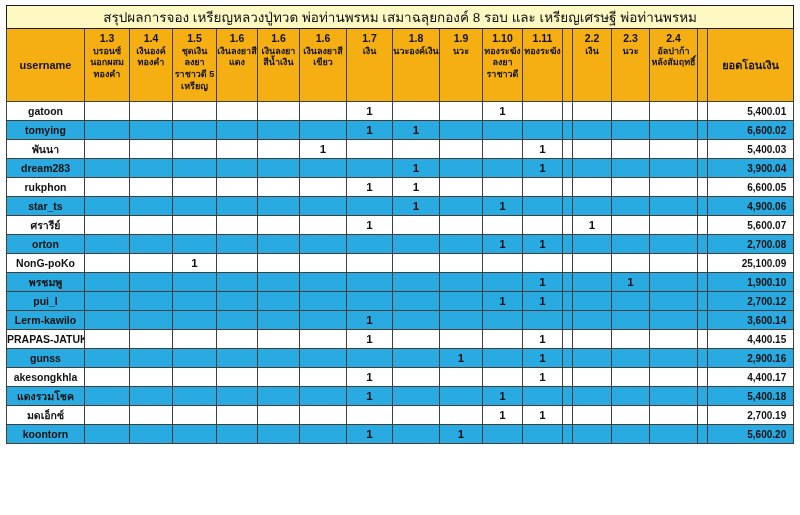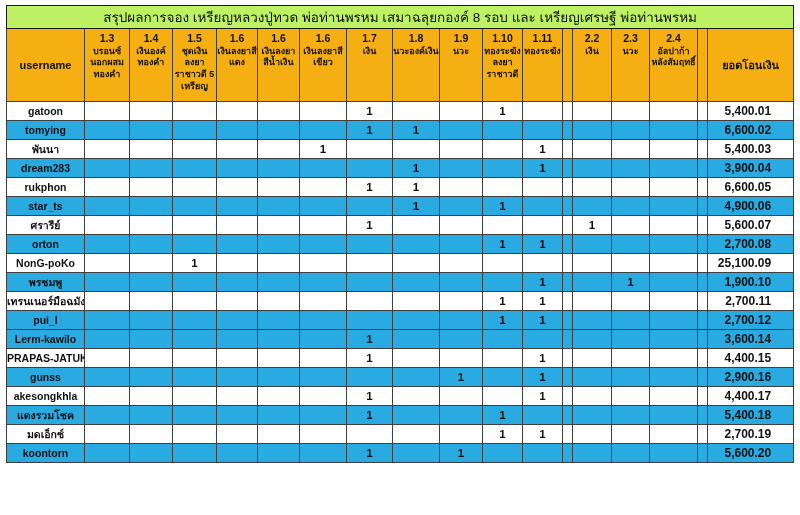--- a/index.html
+++ b/index.html
@@ -6,40 +6,40 @@
   body{
     width:800px;height:515px;overflow:hidden;
     font-family:"Liberation Sans","DejaVu Sans",sans-serif;
     color:#111111;
   }
   .sheet{padding:5px 6px;}
   table{border-collapse:collapse;table-layout:fixed;width:787px;}
   td,th{border:1px solid #3f3f3f;overflow:hidden;padding:0;box-sizing:border-box;}
   
   .title-cell{
-    height:20px;background:#bef264;text-align:center;
+    height:20px;background:#fef9c3;text-align:center;
     font-size:13.5px;font-weight:400;border:1px solid #1a1a1a;
     white-space:nowrap;
   }
   
   thead th.hdr{
     background:#F5AF13;height:73px;vertical-align:top;
     font-weight:bold;font-size:9px;line-height:1.3;padding-top:3px;
     word-break:break-word;
   }
   thead th.hdr .cnum{font-size:10.5px;}
   thead th.hdr-mid{vertical-align:middle;font-size:11px;padding-top:0;}
   
   tbody td{
     height:19px;text-align:center;font-weight:bold;font-size:11.5px;
     background:#ffffff;white-space:nowrap;
   }
   tbody tr.alt td{background:#29ABE2;}
   tbody td.user-cell{font-size:10.5px;}
-  tbody td.total-cell{text-align:right;padding-right:22px;font-size:12px;}
+  tbody td.total-cell{text-align:right;padding-right:7px;font-size:10px;}
 </style>
 </head>
 <body>
 
 <div class="sheet">
   <table>
     <colgroup>
       <col style="width:78px">
       <col style="width:45px">
         <col style="width:43px">
@@ -322,40 +322,20 @@
           <td></td>
           <td></td>
           <td>1</td>
           <td></td>
           <td></td>
           <td>1</td>
           <td></td>
           <td></td>
           <td class="total-cell">1,900.10</td>
         </tr>
-        <tr>
-          <td class="user-cell">เทรนเนอร์มือฉมัง</td>
-          <td></td>
-          <td></td>
-          <td></td>
-          <td></td>
-          <td></td>
-          <td></td>
-          <td></td>
-          <td></td>
-          <td></td>
-          <td>1</td>
-          <td>1</td>
-          <td></td>
-          <td></td>
-          <td></td>
-          <td></td>
-          <td></td>
-          <td class="total-cell">2,700.11</td>
-        </tr>
         <tr class="alt">
           <td class="user-cell">pui_l</td>
           <td></td>
           <td></td>
           <td></td>
           <td></td>
           <td></td>
           <td></td>
           <td></td>
           <td></td>

